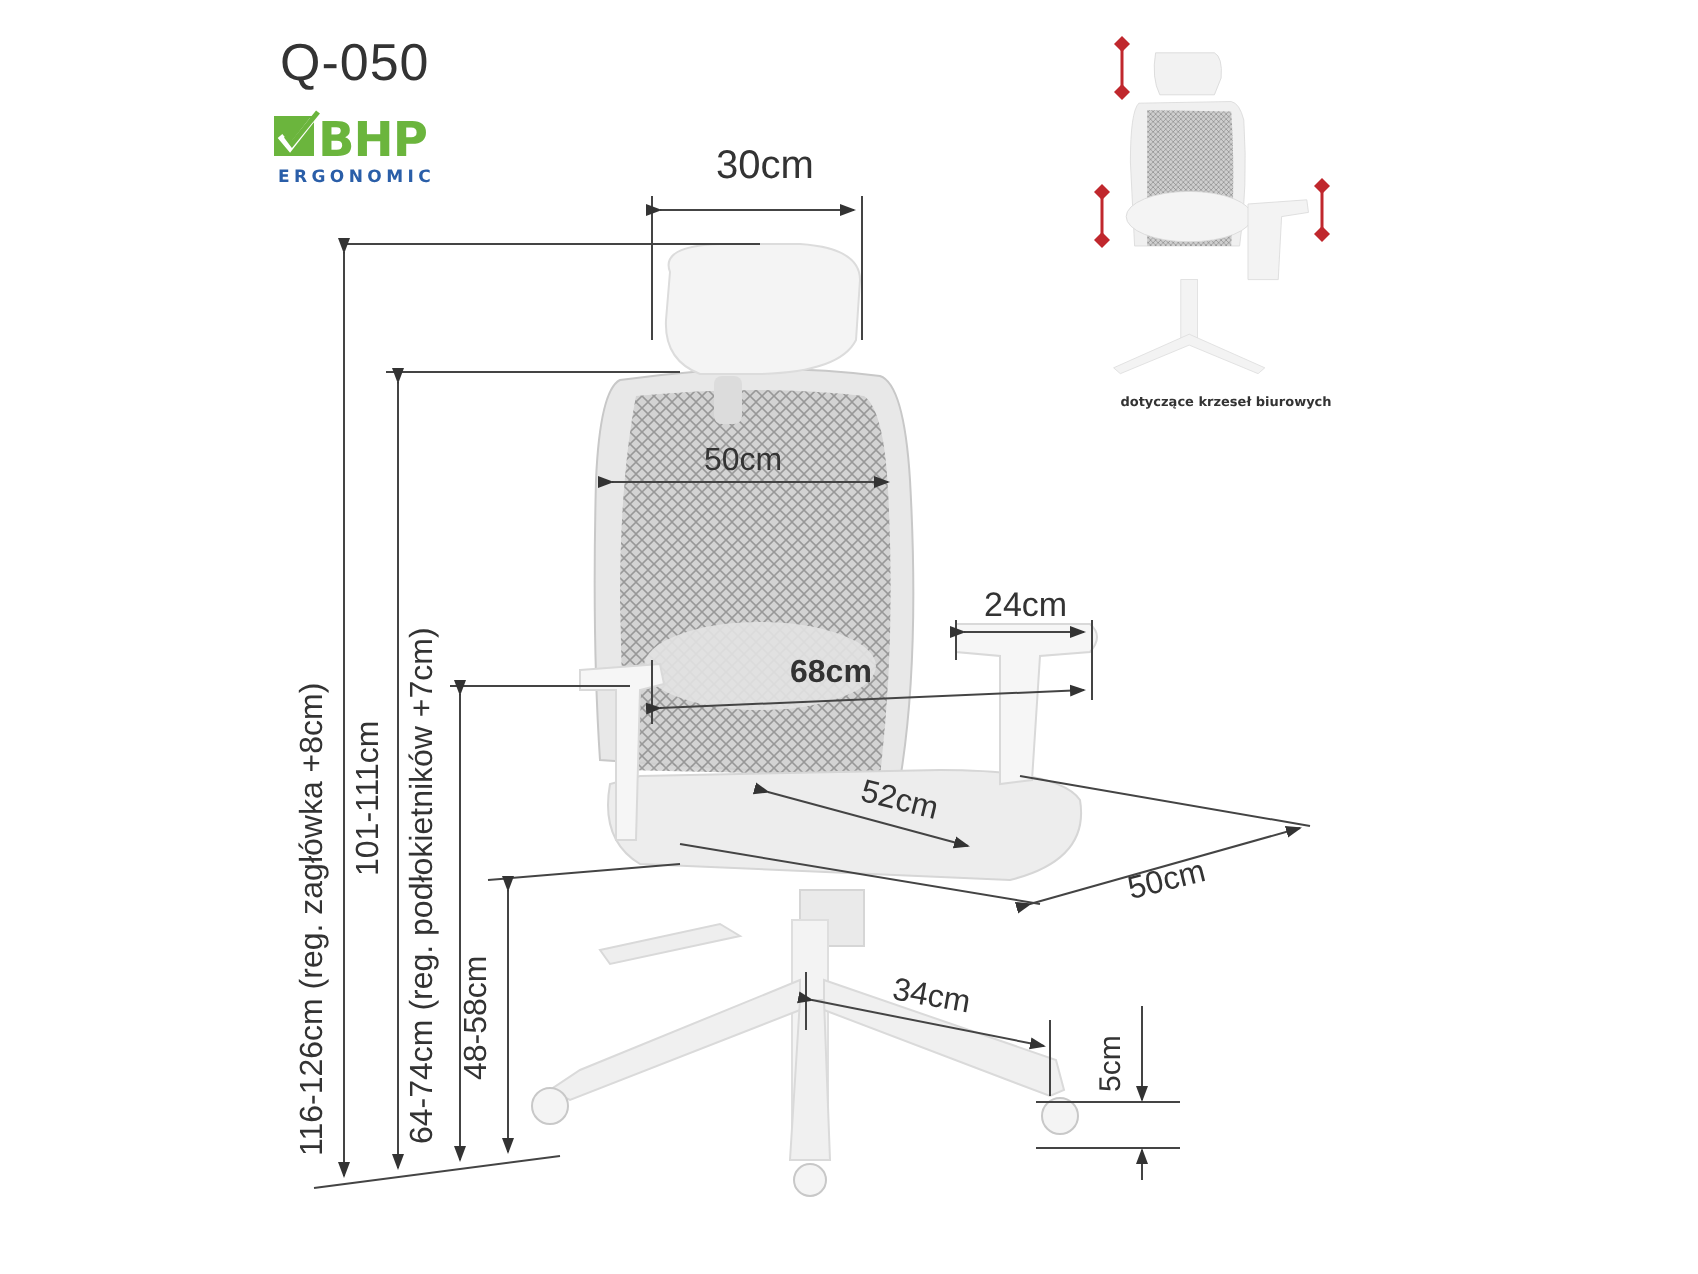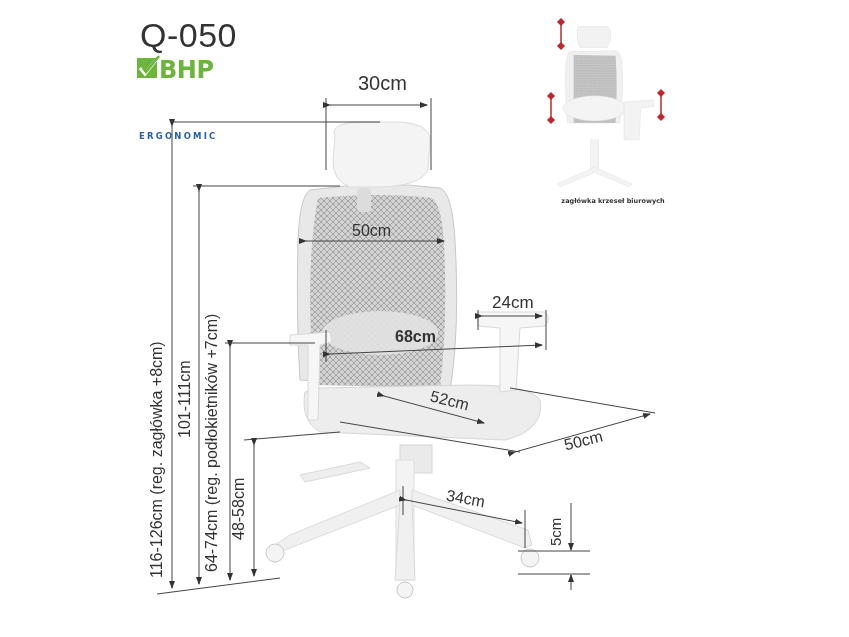--- a/index.html
+++ b/index.html
@@ -1,21 +1,21 @@
 <!DOCTYPE html>
 <html><head>
 <meta charset="utf-8">
 <style>
   html,body{margin:0;padding:0;background:#fff;}
   body{width:849px;height:637px;position:relative;overflow:hidden;font-family:"Liberation Sans",sans-serif;color:#333;}
   .abs{position:absolute;}
-  .model{left:140px;top:16px;font-size:34px;color:#333;letter-spacing:0.5px;}
+  .model{left:140px;top:16px;font-size:26px;color:#333;letter-spacing:0.5px;}
   .bhp-logo{left:137px;top:56px;width:90px;height:40px;}
   .bhp-text{position:absolute;left:22px;top:0px;font-size:24px;font-weight:bold;color:#6bb53d;font-family:"DejaVu Sans",sans-serif;letter-spacing:-0.5px;}
-  .ergo{position:absolute;left:2px;top:28px;font-size:8.5px;font-weight:bold;color:#2a5ea8;letter-spacing:2.2px;font-family:"DejaVu Sans",sans-serif;margin-top:47px;}
+  .ergo{position:absolute;left:2px;top:28px;font-size:8.5px;font-weight:bold;color:#2a5ea8;letter-spacing:2.2px;font-family:"DejaVu Sans",sans-serif;}
   .dim{font-size:17px;color:#333;white-space:nowrap;}
   .vtext{transform-origin:left top;transform:rotate(-90deg);white-space:nowrap;font-size:16px;color:#333;}
   .bhp-caption{left:533px;top:196px;width:160px;text-align:center;}
   .cap1{font-size:12px;font-weight:bold;color:#333;font-family:"DejaVu Sans",sans-serif;}
   .cap2{font-size:6.5px;font-weight:bold;color:#333;margin-top:1px;font-family:"DejaVu Sans",sans-serif;}
   svg{position:absolute;left:0;top:0;}
 </style>
 </head>
 <body>
 
@@ -128,21 +128,21 @@
   </g>
 </svg>
 
 <div class="abs model">Q-050</div>
 <div class="abs bhp-logo">
   <span class="bhp-text">BHP</span>
   <span class="ergo">ERGONOMIC</span>
 </div>
 
 <div class="abs bhp-caption">
-  <div class="cap2">zagłówka krzeseł biurowych</div>
+  <div class="cap2">dotyczące krzeseł biurowych</div>
 </div>
 
 <div class="abs dim" style="left:358px;top:72px;font-size:20px;">30cm</div>
 <div class="abs dim" style="left:352px;top:222px;font-size:16px;">50cm</div>
 <div class="abs dim" style="left:492px;top:293px;">24cm</div>
 <div class="abs dim" style="left:395px;top:328px;font-size:16px;font-weight:bold;">68cm</div>
 <div class="abs dim" style="left:430px;top:392px;font-size:16px;transform:rotate(14deg);">52cm</div>
 <div class="abs dim" style="left:564px;top:432px;font-size:16px;transform:rotate(-14deg);">50cm</div>
 <div class="abs dim" style="left:446px;top:490px;font-size:16px;transform:rotate(10deg);">34cm</div>
 

